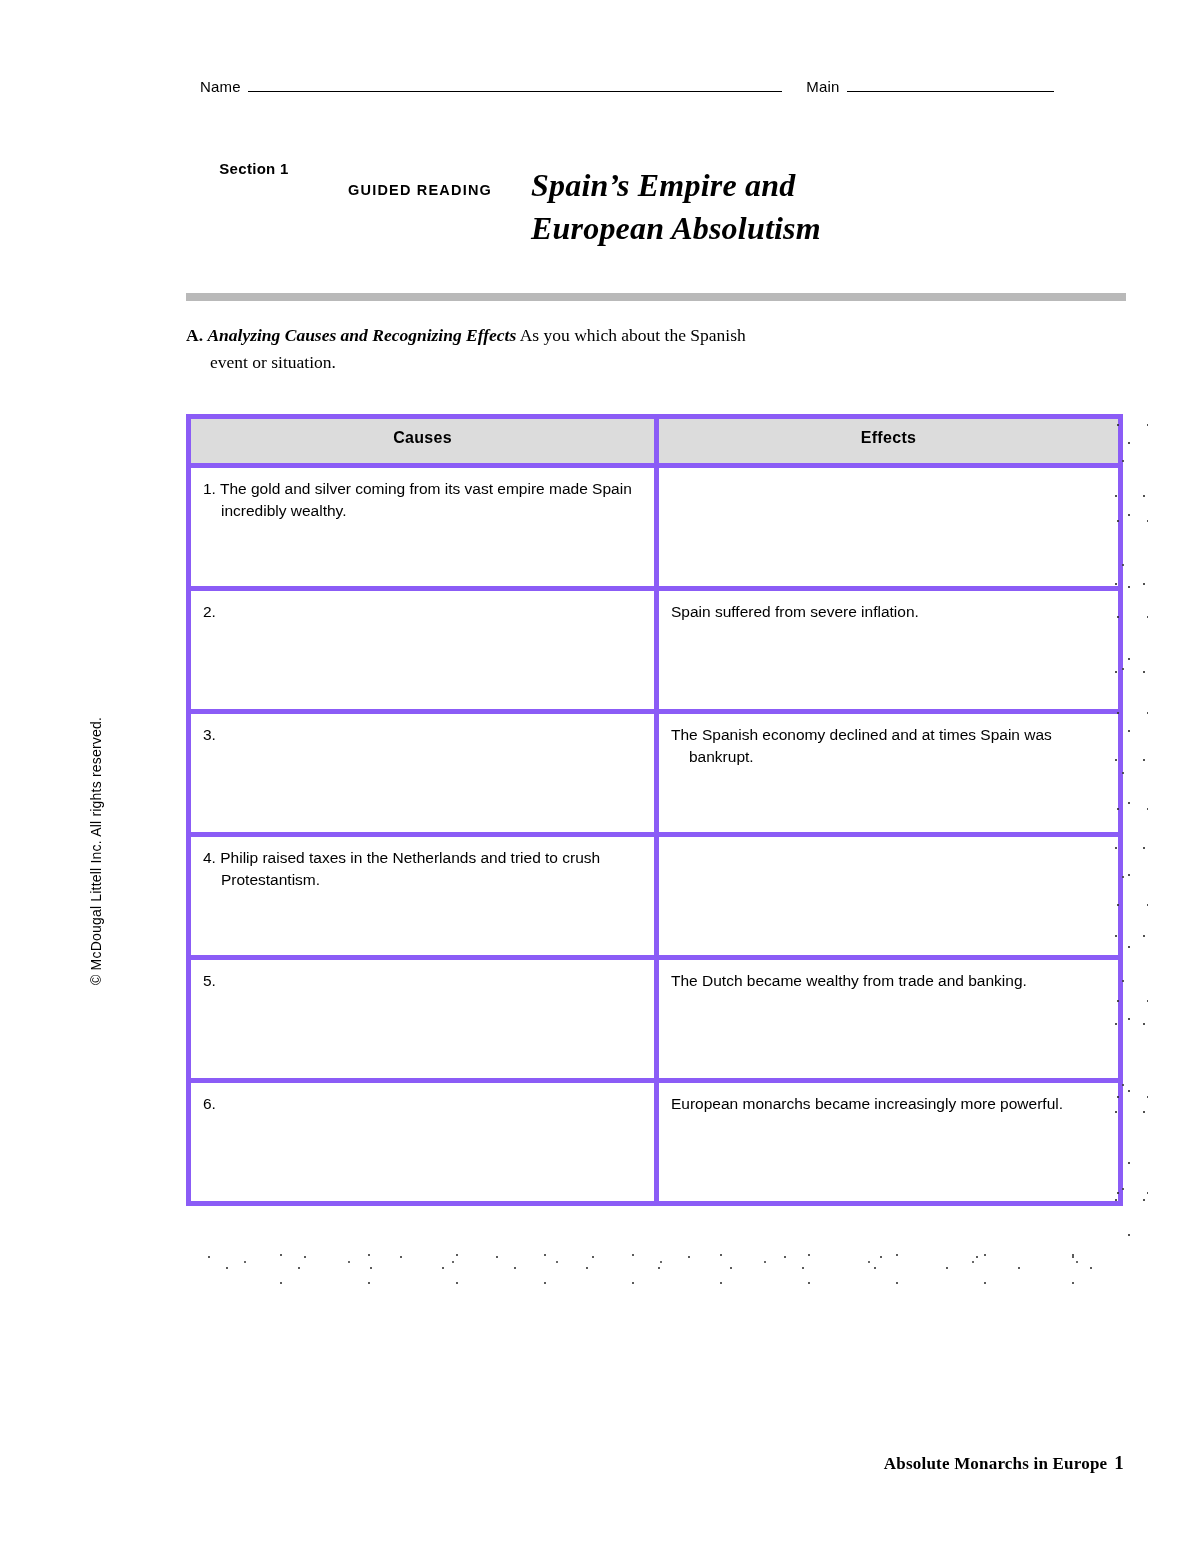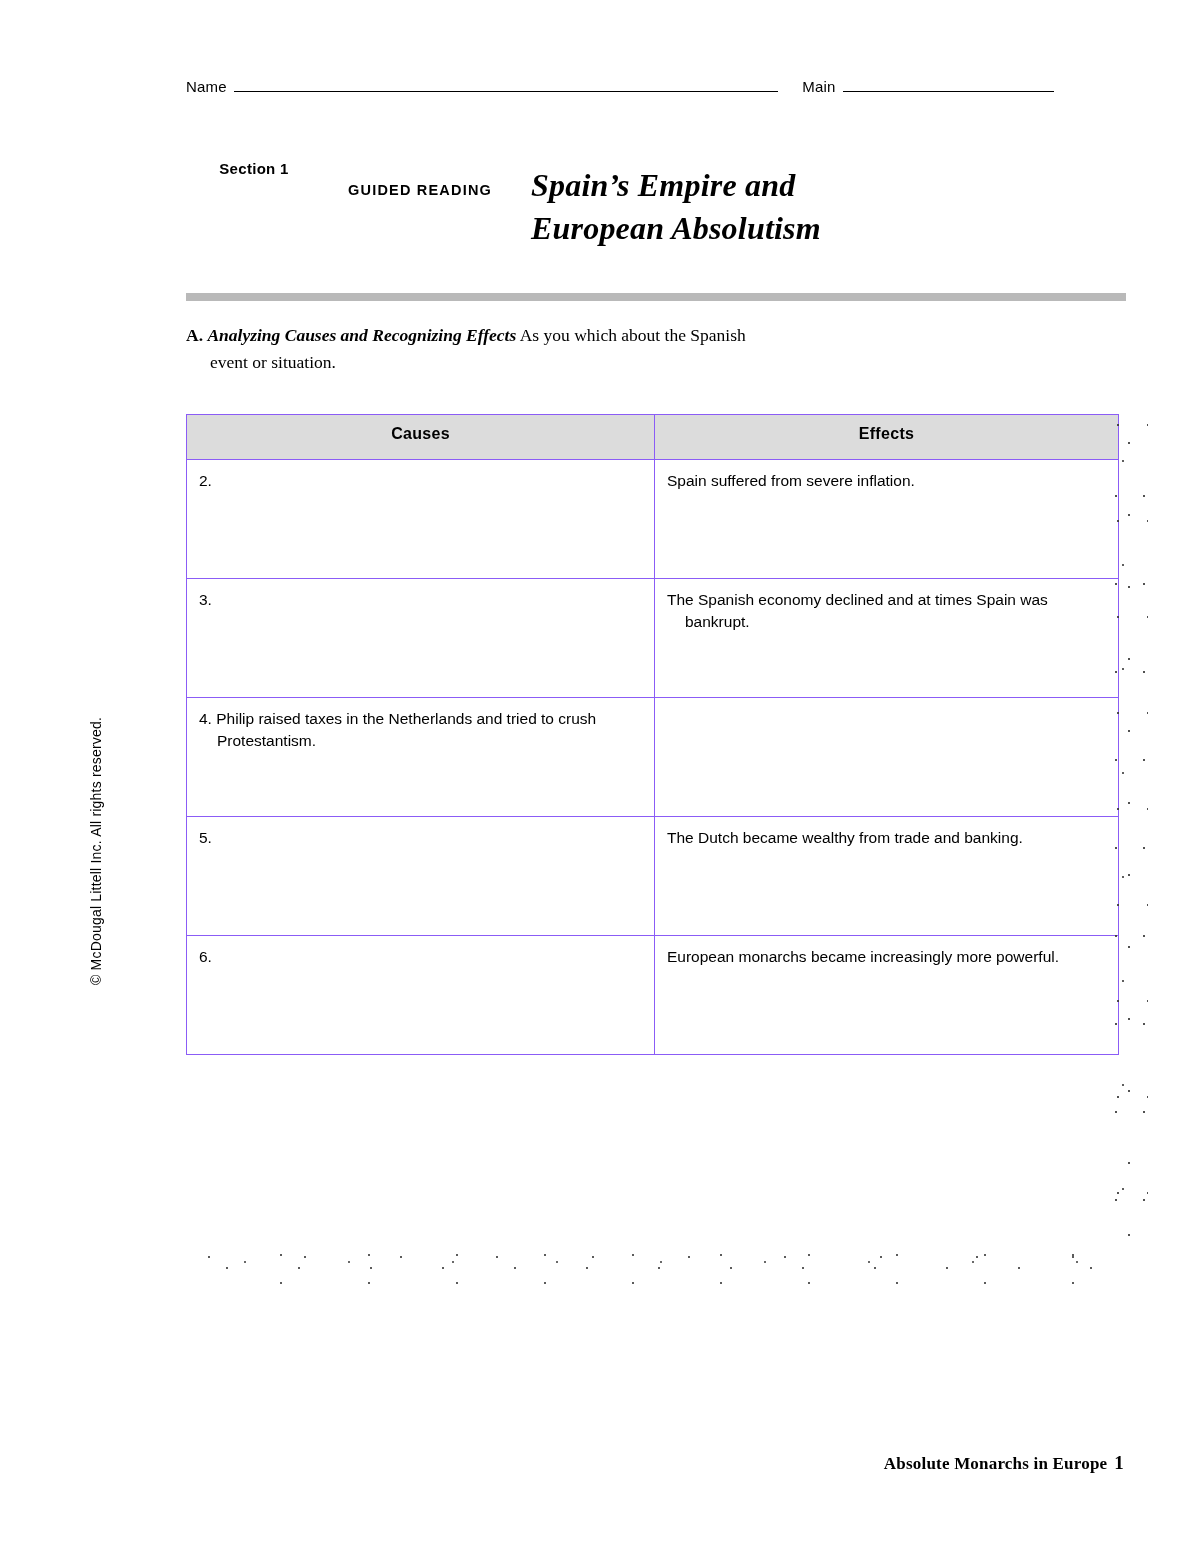--- a/index.html
+++ b/index.html
@@ -25,21 +25,21 @@
   .namedate {
     position: absolute;
     left: 186px;
     top: 78px;
     width: 868px;
     display: flex;
     align-items: baseline;
     font-size: 15px;
     letter-spacing: 0.2px;
   }
-  .namedate .lbl { white-space: nowrap; }
+  .namedate .lbl { white-space: nowrap; margin-left: 14px; }
   .rule {
     border-bottom: 1px solid #000;
     height: 13px;
     margin-left: 7px;
   }
   .rule-name { width: 546px; }
   .rule-date { width: 212px; }
   .namedate .date-lbl { margin-left: 24px; }
 
   
@@ -143,21 +143,21 @@
     left: 186px;
     top: 414px;
     width: 932px;
   }
   table.grid {
     border-collapse: collapse;
     width: 932px;
     table-layout: fixed;
   }
   table.grid th, table.grid td {
-    border: 1px solid #8b5cf6;
+    border: 5px solid #8b5cf6;
     vertical-align: top;
     padding: 10px 12px 0 12px;
     font-size: 15.5px;
     line-height: 22px;
   }
   table.grid th {
     background: #dcdcdc;
     text-align: center;
     font-size: 16px;
     font-weight: bold;
@@ -291,20 +291,28 @@
         </colgroup>
       <thead>
         <tr>
           <th>Causes</th>
           <th>Effects</th>
         </tr>
       </thead>
       <tbody>
         <tr class="row-tall">
           <td>
+              <span class="hang">1. The gold and silver coming from its vast empire made Spain incredibly wealthy.</span>
+            </td>
+          <td>
+              <span class="hang"></span>
+            </td>
+        </tr>
+        <tr class="row-tall">
+          <td>
               <span class="hang">2.</span>
             </td>
           <td>
               <span class="hang">Spain suffered from severe inflation.</span>
             </td>
         </tr>
         <tr class="row-tall">
           <td>
               <span class="hang">3.</span>
             </td>

